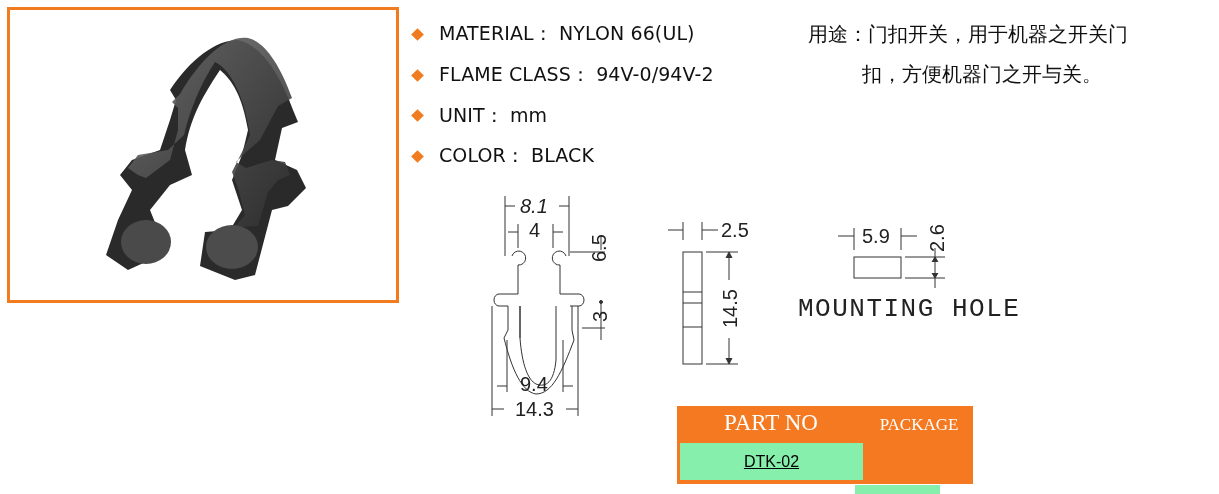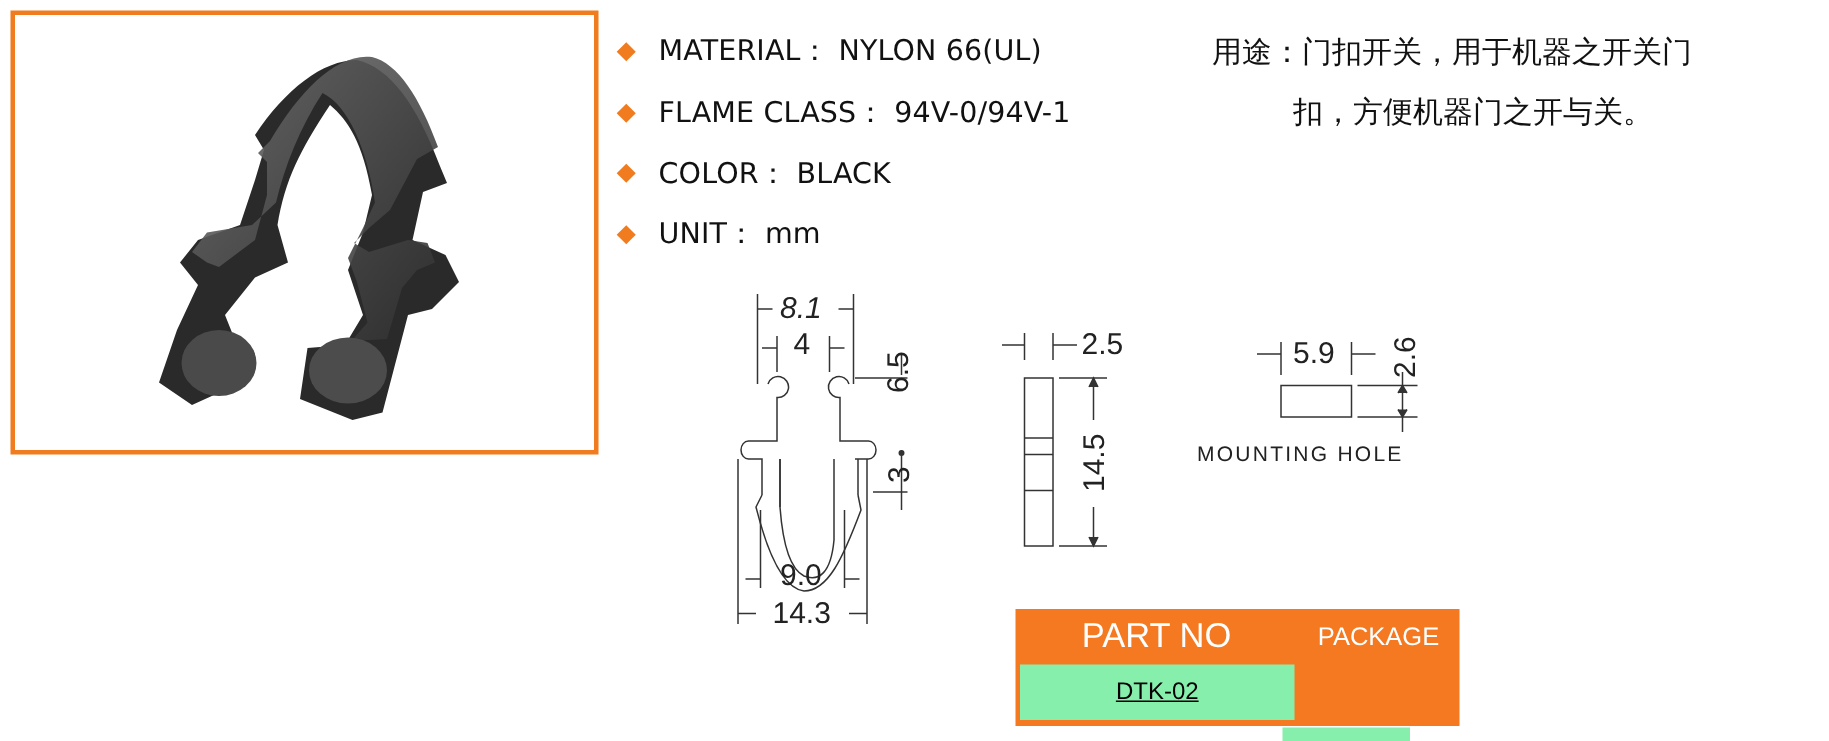--- a/index.html
+++ b/index.html
@@ -9,21 +9,21 @@
   .specs { position:absolute; left:410px; top:14px; }
   .spec { position:relative; height:40.7px; display:flex; align-items:center; font-size:19px; letter-spacing:0.1px; }
   .spec .bullet { width:9px; height:9px; background:#f07c1f; transform:rotate(45deg); margin:0 17px 0 3px; }
   .usage { position:absolute; left:790px; top:14px; font-size:20px; line-height:40px; }
   .usage .row1 { white-space:nowrap;text-align:right; }
   .usage .label { display:inline-block; width:78px; }
   .usage .row2 { padding-left:72px; white-space:nowrap; }
   .drawings svg { position:absolute; left:0; top:0; }
   .drawtext { position:absolute; font-family:"Liberation Sans", sans-serif; color:#222; }
   .parttable { position:absolute; left:677px; top:406px; width:296px; height:78px; background:#f47920; }
-  .parttable .head { position:absolute; top:0; left:0; right:0; height:36px; color:#fff; font-family:Liberation Sans, sans-serif; }
+  .parttable .head { position:absolute; top:0; left:0; right:0; height:36px; color:#fff; font-family:Liberation Serif, serif; }
   .parttable .h1 { position:absolute; left:0; width:188px; top:4px; text-align:center; font-size:23px; }
   .parttable .h2 { position:absolute; left:188px; width:108px; top:9px; text-align:center; font-size:17px; }
   .parttable .cell { position:absolute; top:37px; height:37px; background:#86efac; font-family:"Liberation Sans", sans-serif; font-size:16px; display:flex; align-items:center; justify-content:center; color:#000;text-decoration:underline; }
   .parttable .c1 { left:3px; width:183px; }
   .parttable .c2 { left:178px; width:85px;margin-top:42px; }
 </style>
 </head>
 <body>
 
 <div class="photo-frame">
@@ -43,29 +43,29 @@
   </svg>
 </div>
 
 <div class="specs">
   <div class="spec">
       <span class="bullet"></span>
       <span>MATERIAL： NYLON 66(UL)</span>
     </div>
   <div class="spec">
       <span class="bullet"></span>
-      <span>FLAME CLASS： 94V-0/94V-1</span>
+      <span>FLAME CLASS： 94V-0/94V-2</span>
+    </div>
+  <div class="spec">
+      <span class="bullet"></span>
+      <span>UNIT： mm</span>
     </div>
   <div class="spec">
       <span class="bullet"></span>
       <span>COLOR： BLACK</span>
-    </div>
-  <div class="spec">
-      <span class="bullet"></span>
-      <span>UNIT： mm</span>
     </div>
 </div>
 
 <div class="usage">
   <div class="row1"><span class="label">用途：</span><span>门扣开关，用于机器之开关门</span></div>
   <div class="row2">扣，方便机器门之开与关。</div>
 </div>
 
 <div class="drawings">
   <svg width="1219" height="494" viewBox="0 0 1219 494" fill="none" stroke="#333" stroke-width="1">
@@ -113,29 +113,29 @@
     <line x1="905" y1="257" x2="945" y2="257"></line>
     <line x1="905" y1="278" x2="945" y2="278"></line>
     <line x1="935" y1="248" x2="935" y2="288"></line>
     <path d="M932,262 l3,-5 l3,5 M932,273 l3,5 l3,-5" fill="#333"></path>
   </svg>
 
   <div class="drawtext" style="left:520px;top:195px;font-size:20px;font-style:italic;">8.1</div>
   <div class="drawtext" style="left:529px;top:219px;font-size:20px;">4</div>
   <div class="drawtext" style="left:588px;top:262px;font-size:20px;transform:rotate(-90deg);transform-origin:left top;width:40px;">6.5</div>
   <div class="drawtext" style="left:589px;top:322px;font-size:20px;transform:rotate(-90deg);transform-origin:left top;">3</div>
-  <div class="drawtext" style="left:520px;top:373px;font-size:20px;">9.0</div>
+  <div class="drawtext" style="left:520px;top:373px;font-size:20px;">9.4</div>
   <div class="drawtext" style="left:515px;top:398px;font-size:20px;">14.3</div>
 
   <div class="drawtext" style="left:721px;top:219px;font-size:20px;">2.5</div>
   <div class="drawtext" style="left:719px;top:328px;font-size:20px;transform:rotate(-90deg);transform-origin:left top;">14.5</div>
 
   <div class="drawtext" style="left:862px;top:225px;font-size:20px;">5.9</div>
   <div class="drawtext" style="left:926px;top:252px;font-size:20px;transform:rotate(-90deg);transform-origin:left top;">2.6</div>
-  <div class="drawtext" style="left:798px;top:294px;font-size:14px;letter-spacing:1.5px;">MOUNTING HOLE</div>
+  <div class="drawtext" style="left:798px;top:294px;font-size:26px;letter-spacing:1.5px;font-family:Liberation Mono, monospace;">MOUNTING HOLE</div>
 </div>
 
 <div class="parttable">
   <div class="head">
     <div class="h1">PART NO</div>
     <div class="h2">PACKAGE</div>
   </div>
   <div class="cell c1">DTK-02</div>
   <div class="cell c2">2000</div>
 </div>

